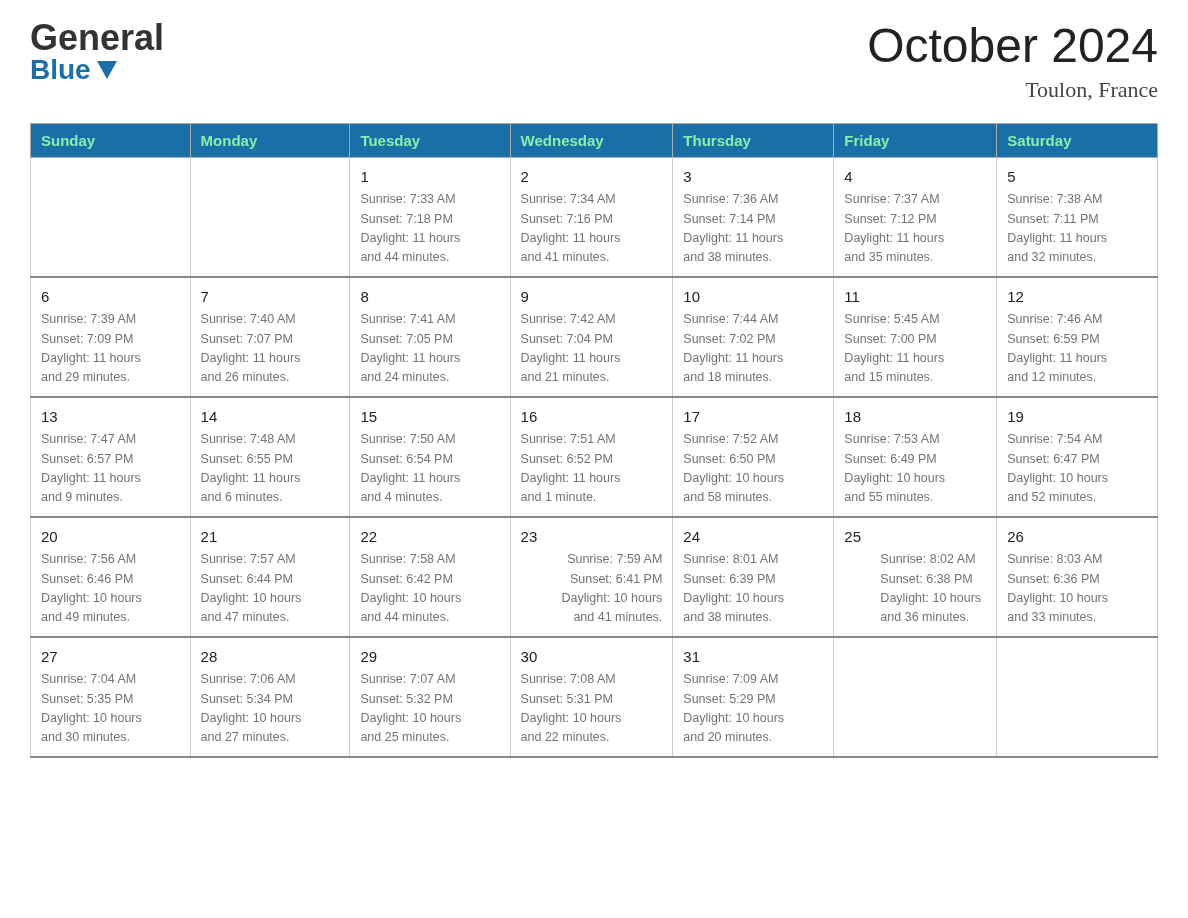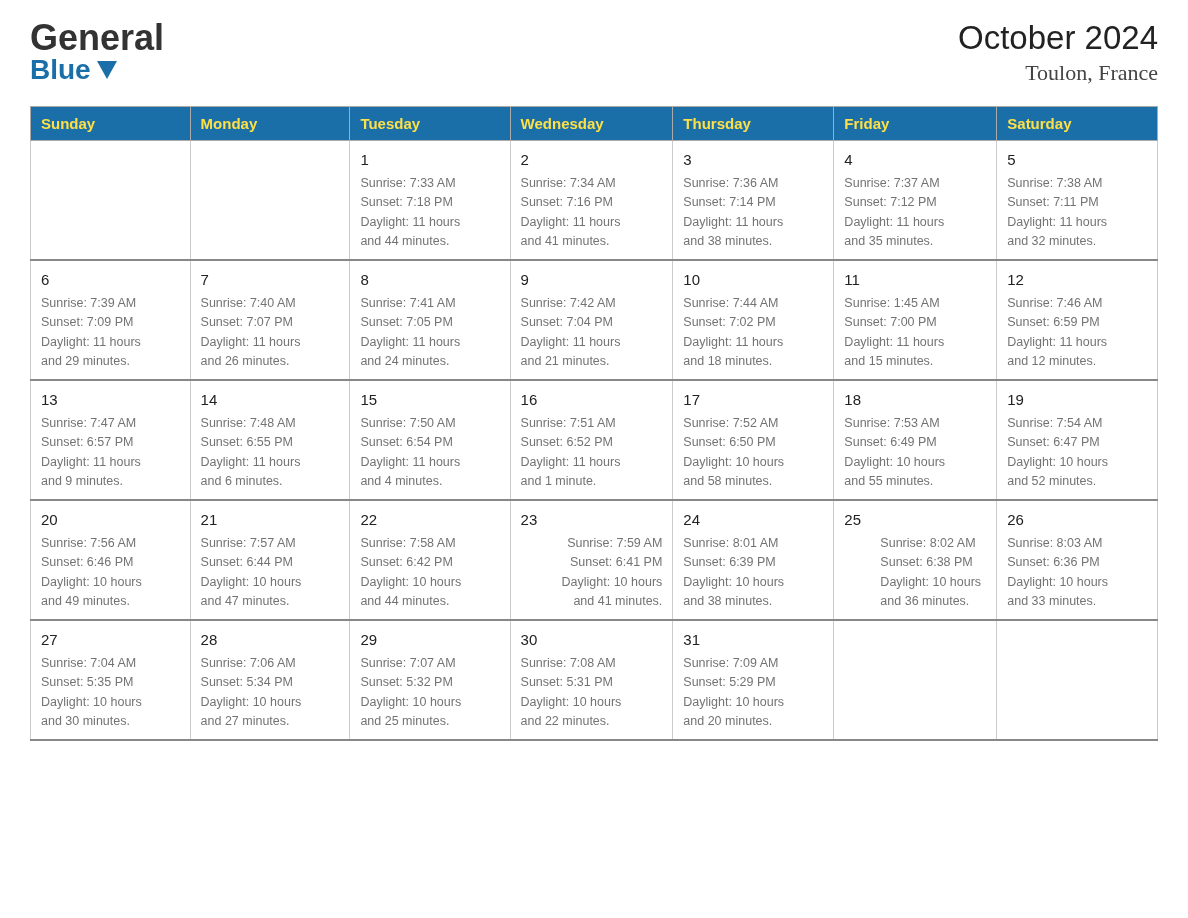--- a/index.html
+++ b/index.html
@@ -42,39 +42,39 @@
       border-left: 10px solid transparent;
       border-right: 10px solid transparent;
       border-top: 18px solid #1a6fa8;
       display: inline-block;
       margin-left: 2px;
     }
     .title-area {
       text-align: right;
     }
     .month-title {
-      font-size: 33px;
+      font-size: 48px;
       font-weight: normal;
       color: #222;
       line-height: 1.1;
     }
     .location {
       font-size: 22px;
       color: #444;
       margin-top: 4px;
       font-family: Liberation Serif, serif;
     }
     .calendar {
       width: 100%;
       border-collapse: collapse;
       border: 1px solid #aaa;
     }
     .calendar thead tr th {
       background-color: #1a6fa8;
-      color: #fde047;
+      color: #86efac;
       font-size: 15px;
       font-weight: bold;
       padding: 8px 10px;
       text-align: left;
       border: 1px solid #aaa;
     }
     .calendar tbody tr td {
       vertical-align: top;
       padding: 8px 10px;
       border: 1px solid #ccc;
@@ -200,21 +200,21 @@
         </td>
         <td>
           <span class="day-number">10</span>
           <div class="day-info" style="white-space: pre-line;">Sunrise: 7:44 AM
 Sunset: 7:02 PM
 Daylight: 11 hours
 and 18 minutes.</div>
         </td>
         <td>
           <span class="day-number">11</span>
-          <div class="day-info" style="white-space: pre-line;">Sunrise: 1:45 AM
+          <div class="day-info" style="white-space: pre-line;">Sunrise: 5:45 AM
 Sunset: 7:00 PM
 Daylight: 11 hours
 and 15 minutes.</div>
         </td>
         <td>
           <span class="day-number">12</span>
           <div class="day-info" style="white-space: pre-line;">Sunrise: 7:46 AM
 Sunset: 6:59 PM
 Daylight: 11 hours
 and 12 minutes.</div>

